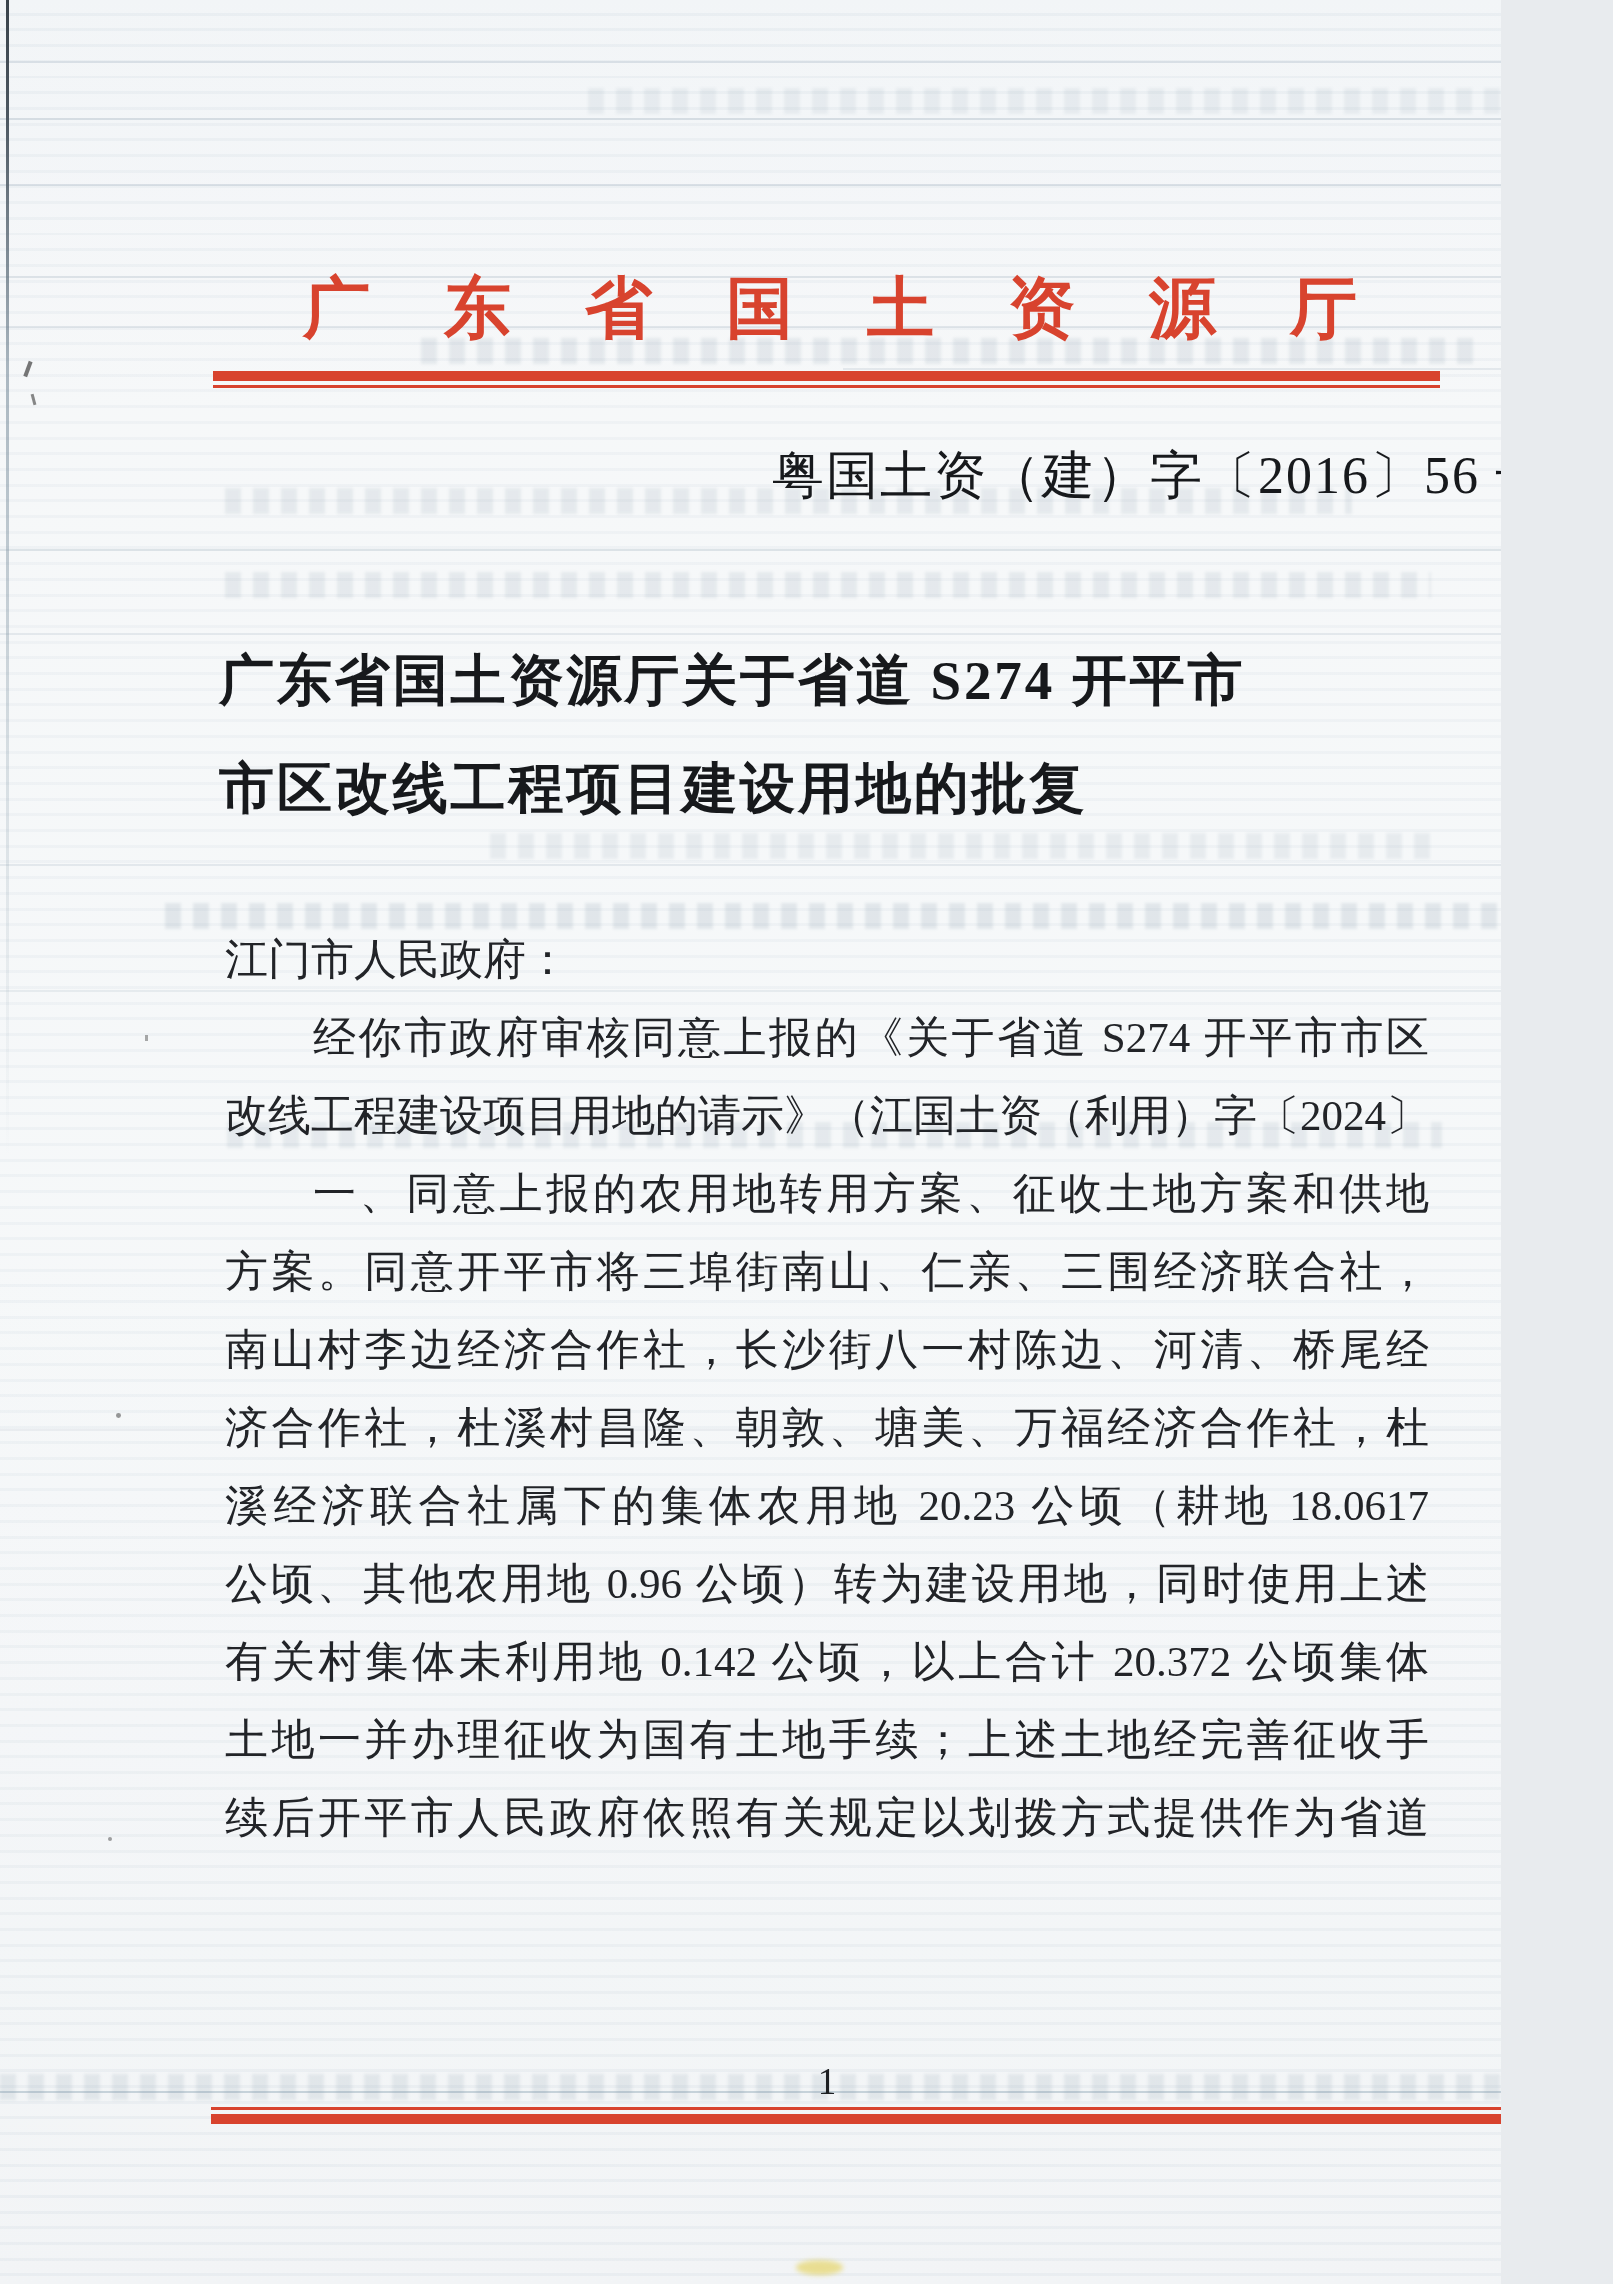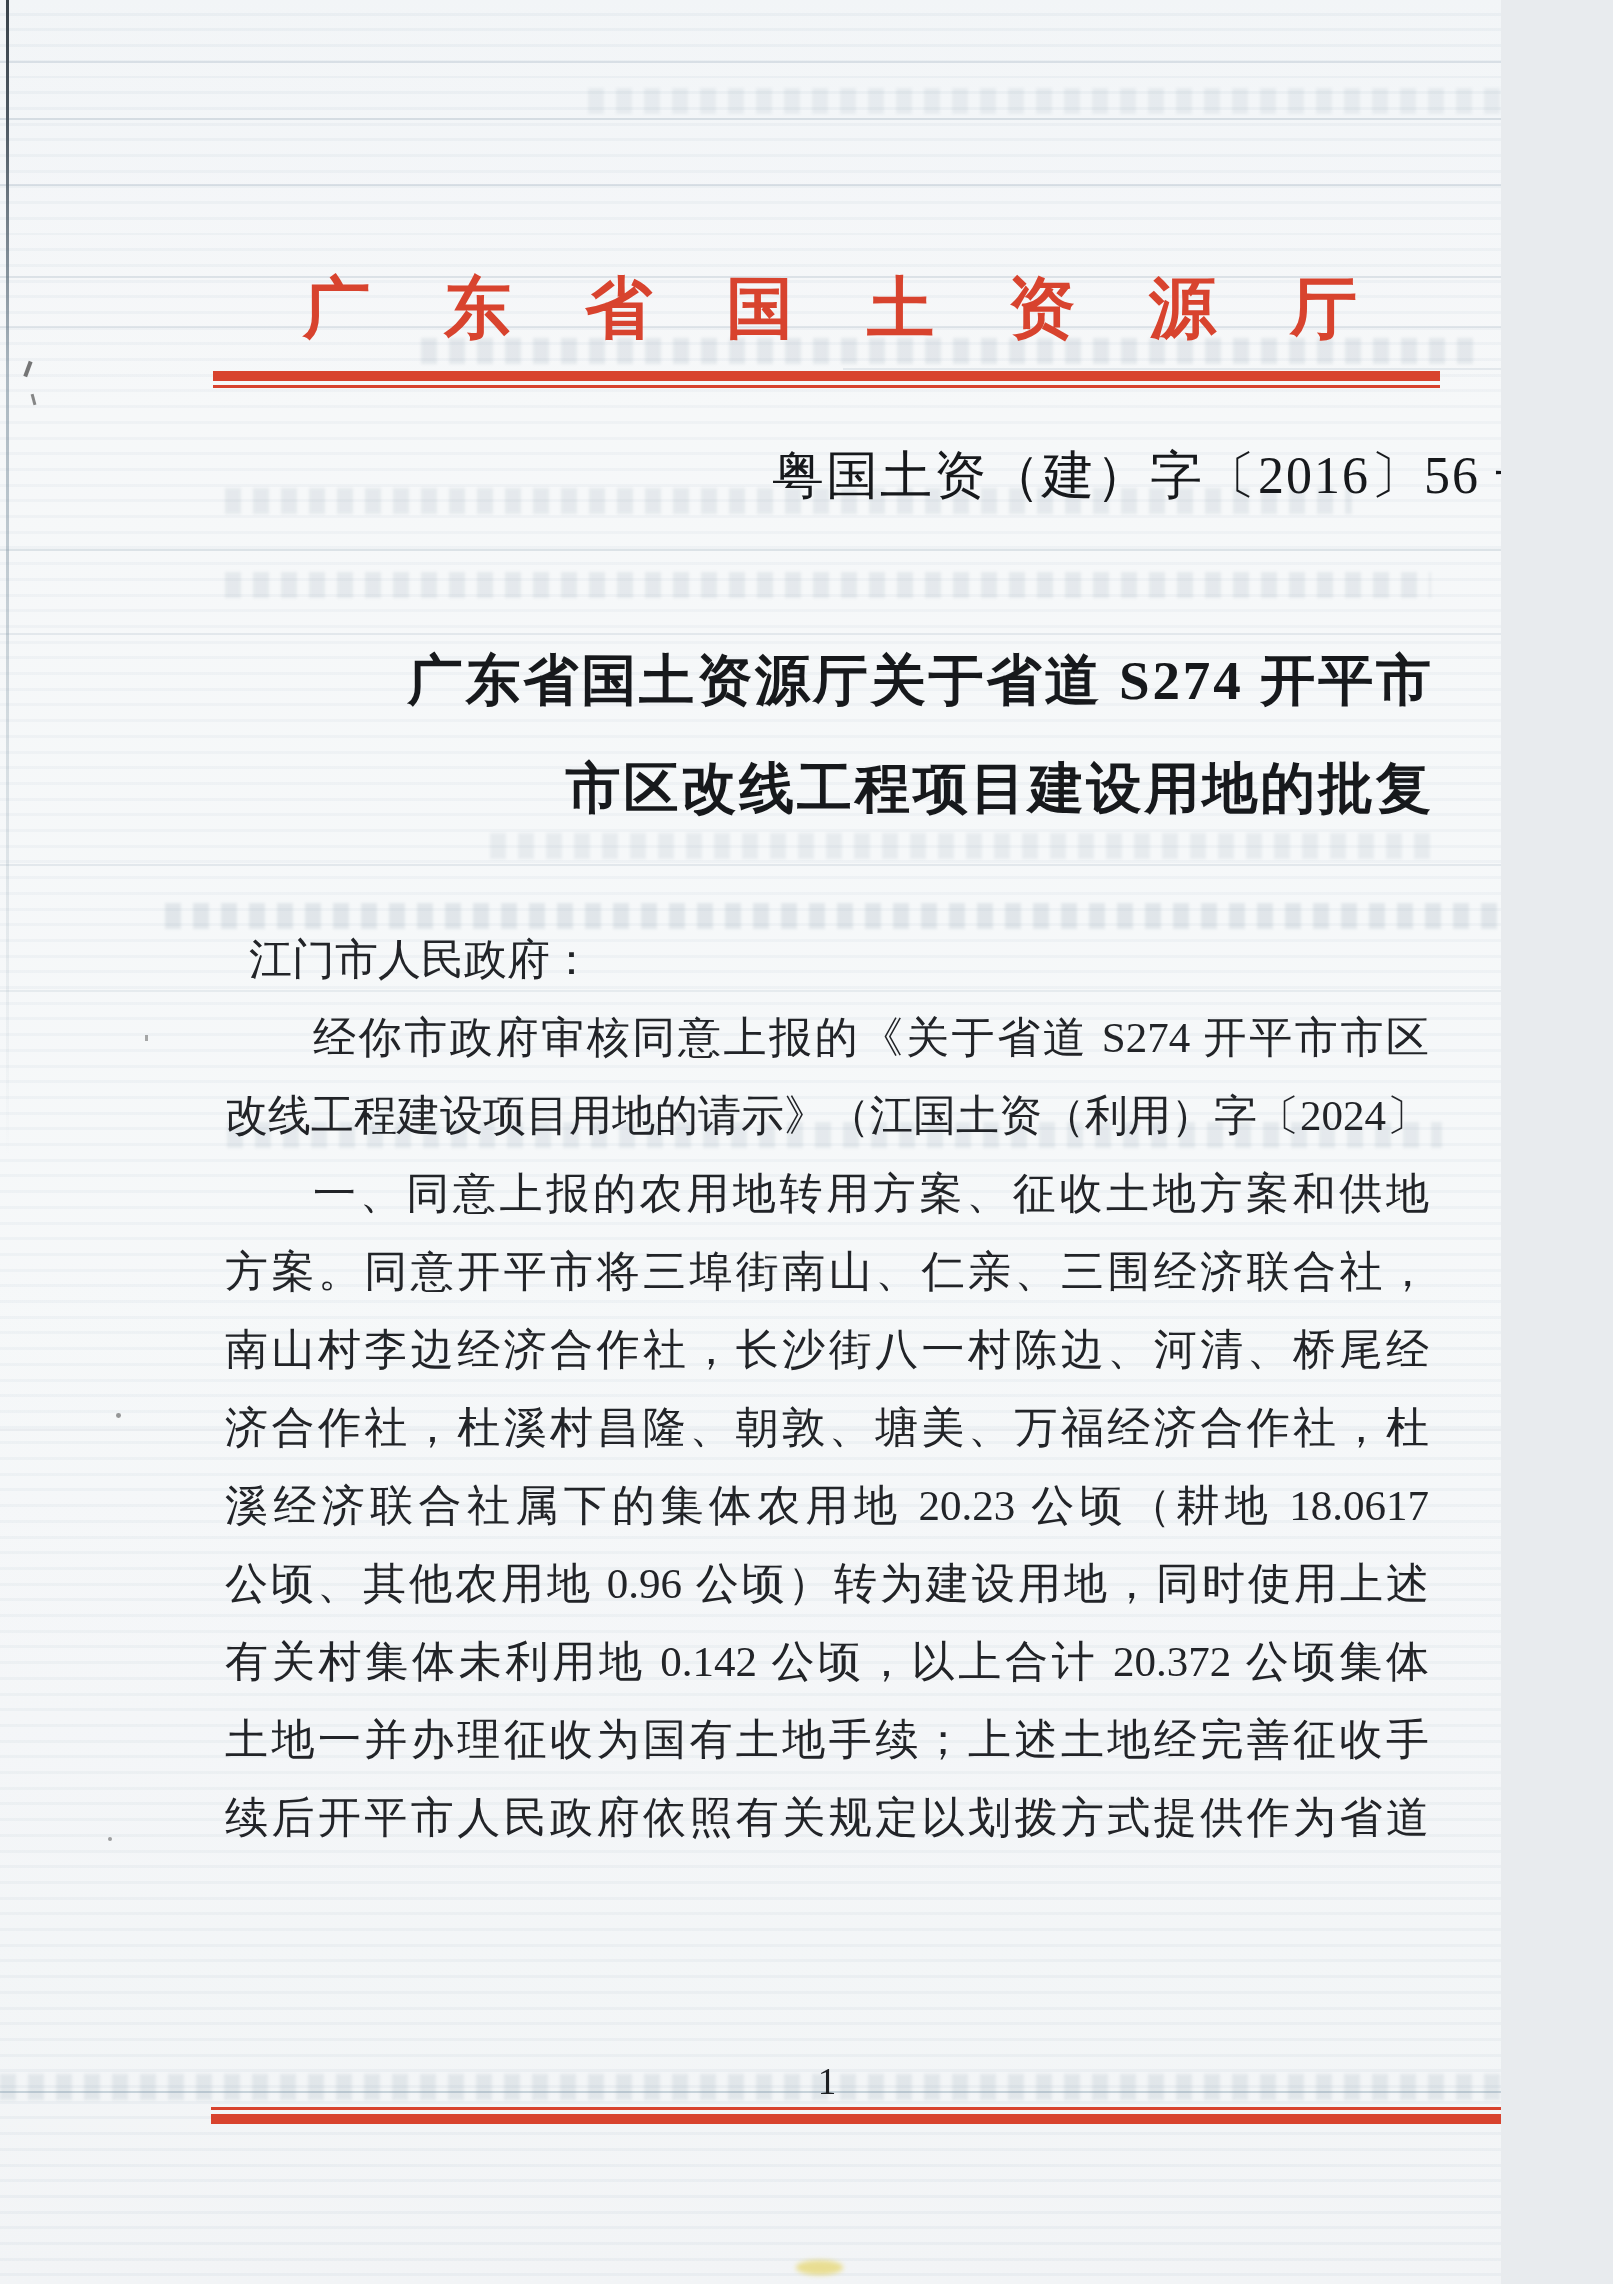--- a/index.html
+++ b/index.html
@@ -42,29 +42,29 @@
   }
   .rule-top { position: absolute; left: 213px; top: 371px; width: 1227px; }
   .rule-top .bar-thick { height: 9.8px; background: var(--accent-red); }
   .rule-top .bar-thin  { height: 2.9px; background: var(--accent-red); margin-top: 3.9px; }
   .docnum {
     position: absolute; left: 772px; top: 441px;
     font-size: 52px; color: #17191c; letter-spacing: 2px; white-space: nowrap;
   }
   .title {
     position: absolute; left: 219px; top: 627px; width: 1215px; margin: 0;
-    text-align: right; font-size: 55px; font-weight: 700; color: #17191c;
+    text-align: left; font-size: 55px; font-weight: 700; color: #17191c;
     letter-spacing: 2.9px; line-height: 108px;
   }
   .body-block { position: absolute; left: 225px; top: 921px; width: 1204px; font-size: 43px; color: #222428; }
   .line {
     height: 78px; line-height: 78px; white-space: nowrap;
     text-align: justify; text-align-last: justify; text-justify: inter-character;
   }
-  .line.short { text-align: right; text-align-last: left; margin-left: 24px; }
+  .line.short { text-align: right; text-align-last: left; }
   .line.indent { padding-left: 88px; }
   .pagenum { position: absolute; left: 225px; top: 2060px; width: 1204px; text-align: center; font-size: 37px; color: #1d1f22; }
   .rule-bottom { position: absolute; left: 211px; top: 2107px; width: 1322px; }
   .rule-bottom .bar-thin  { height: 2.9px; background: var(--accent-red); }
   .rule-bottom .bar-thick { height: 9.8px; background: var(--accent-red); margin-top: 3.9px; }
 </style>
 </head>
 <body>
 
 <div class="page">

